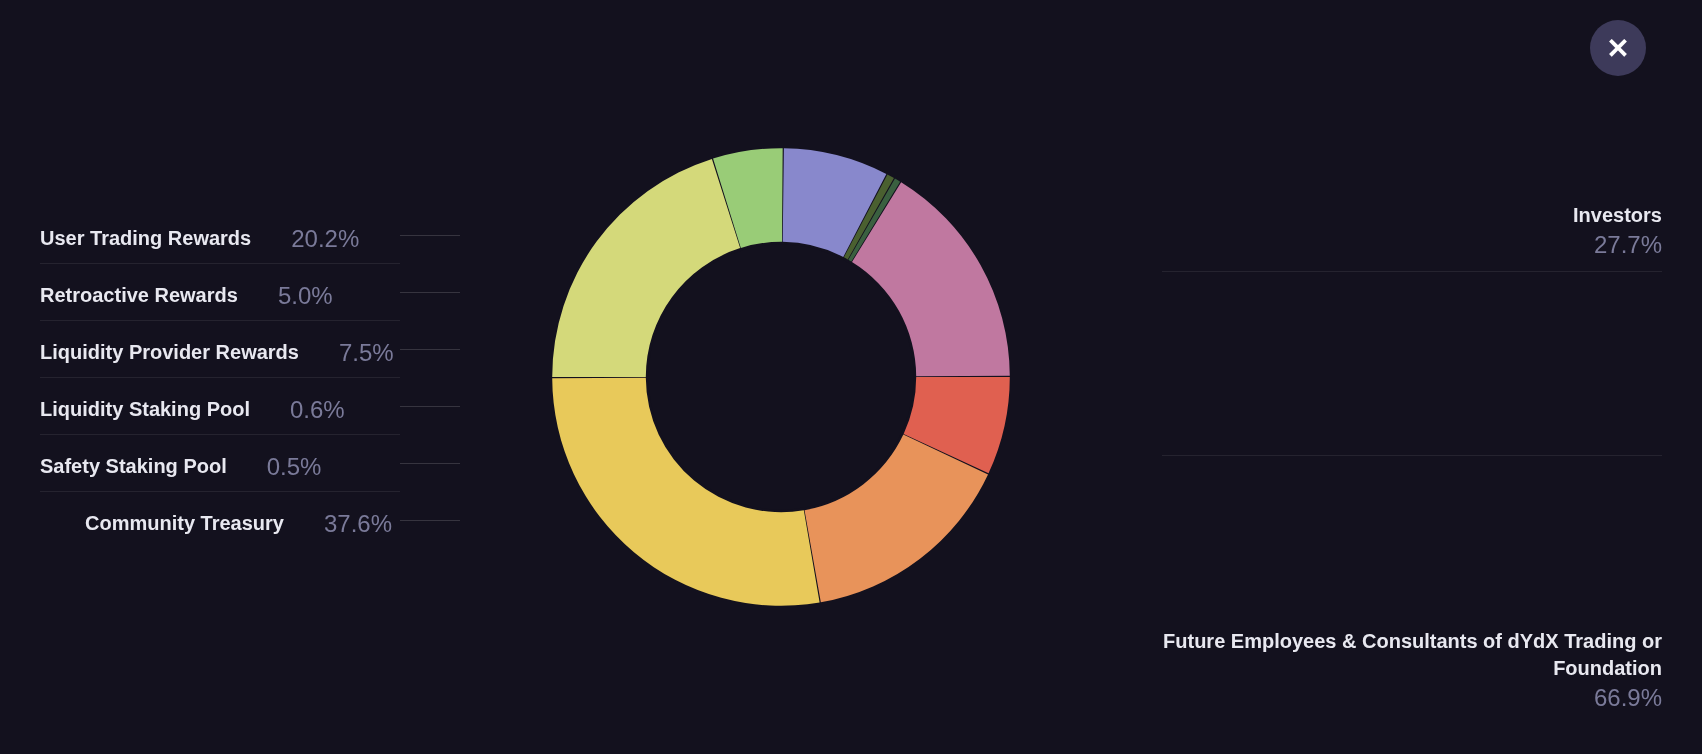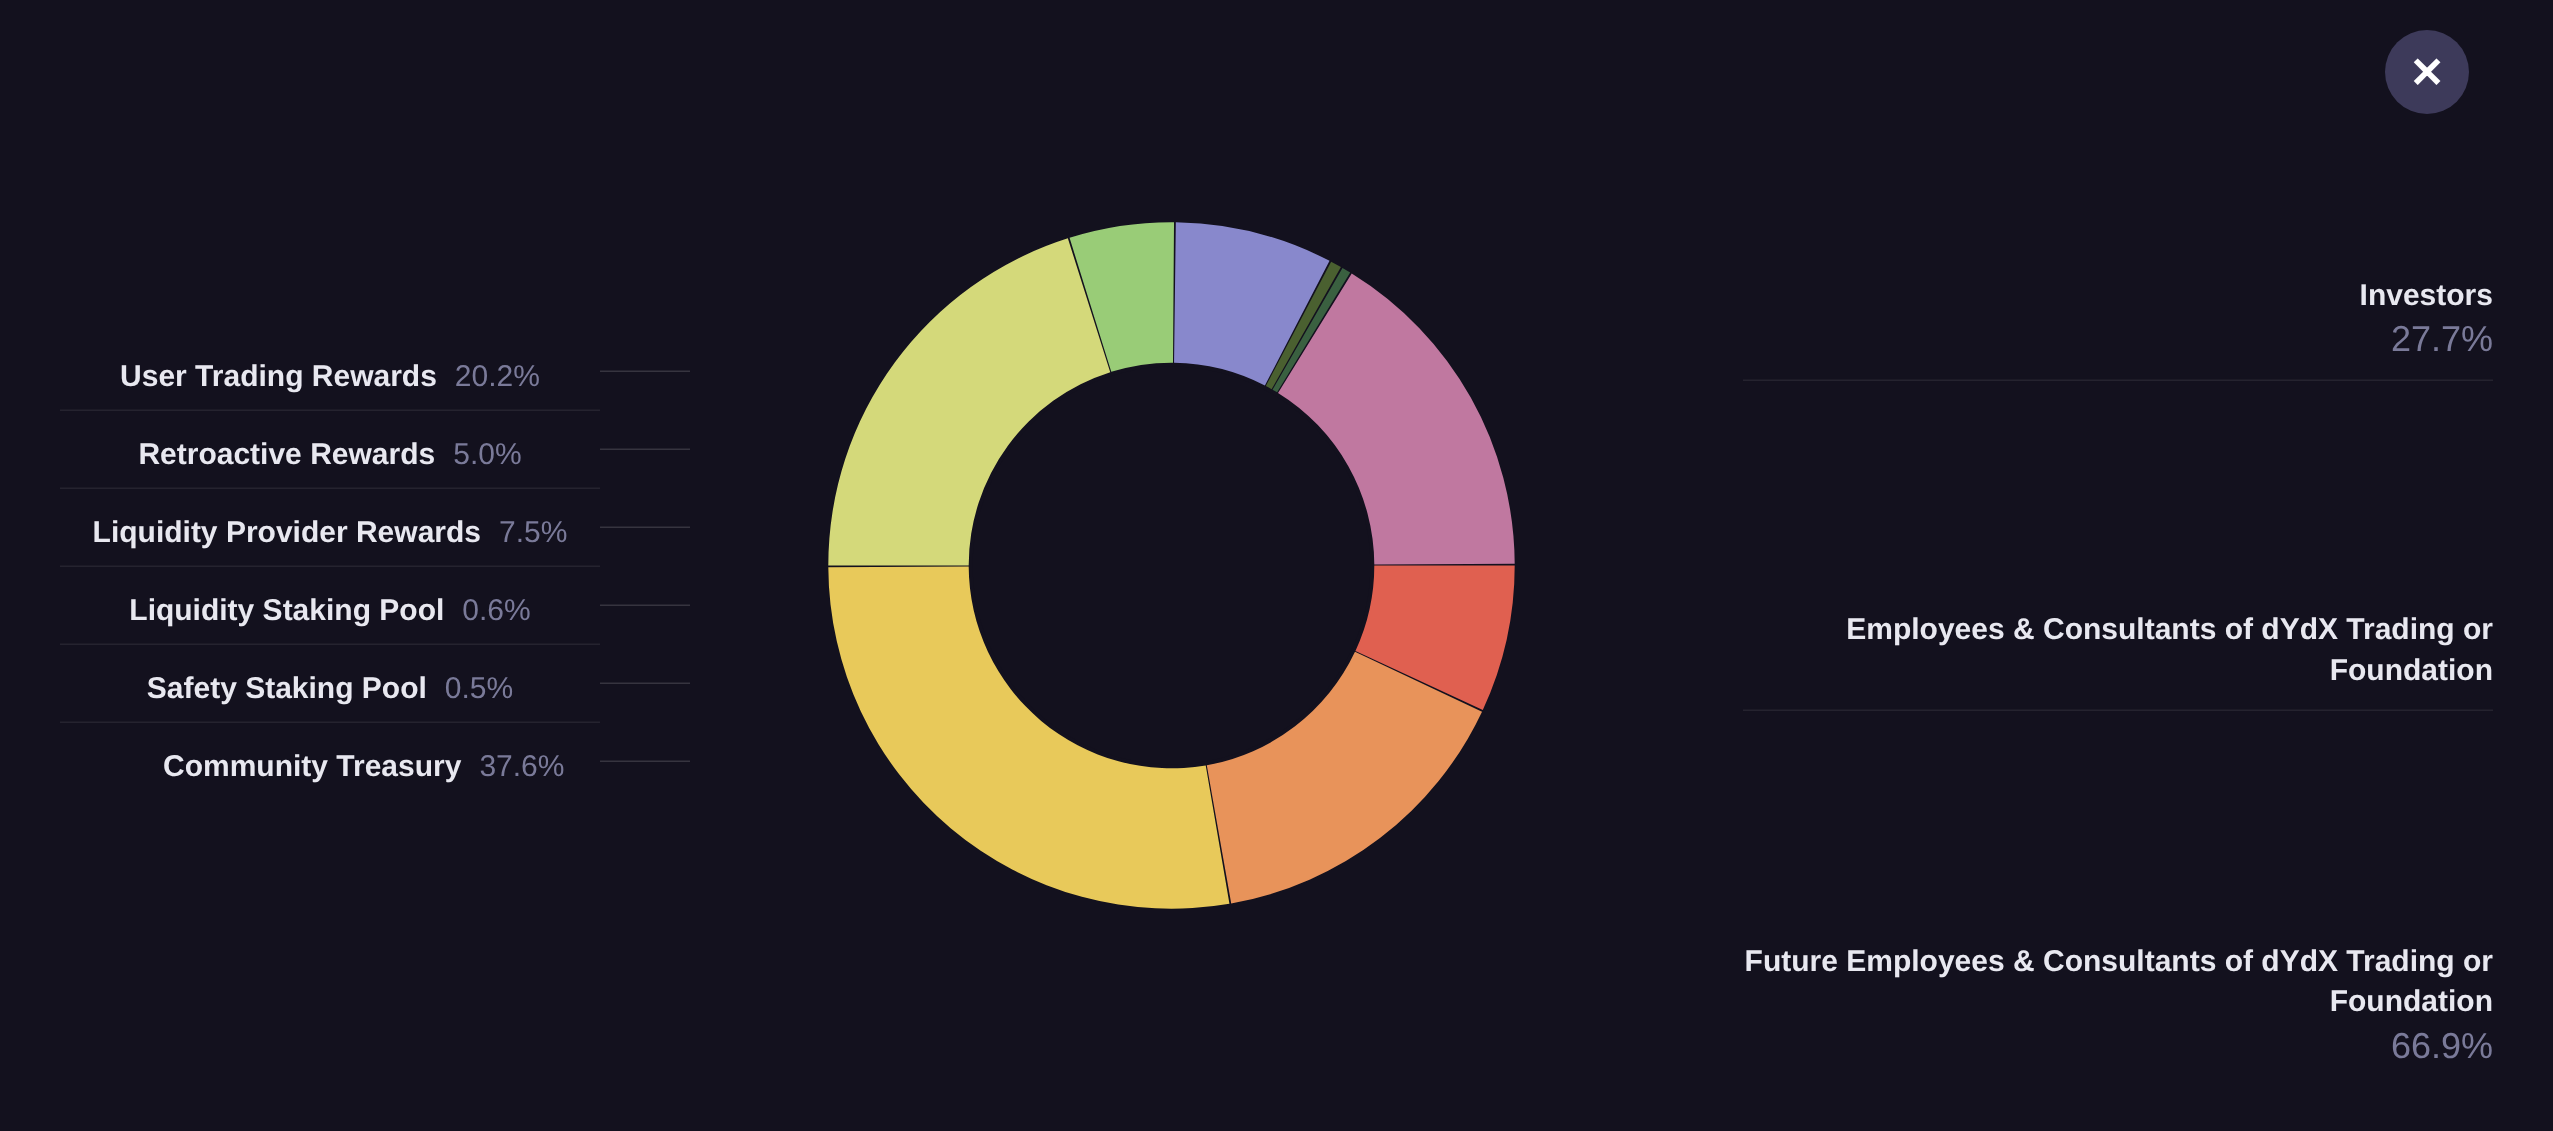--- a/index.html
+++ b/index.html
@@ -28,38 +28,39 @@
       display: flex;
       flex-direction: column;
       gap: 0;
       height: 100%;
       justify-content: center;
     }
 
     .legend-item {
       display: flex;
       align-items: center;
-      justify-content: center;
+      justify-content: flex-start;
       padding: 18px 0 10px 0;
       border-bottom: 1px solid rgba(255,255,255,0.08);
       position: relative;
+      gap: 28px;
     }
     .legend-item:last-child {
       border-bottom: none;
       margin-left: 45px;
     }
 
     .legend-label {
       font-size: 20px;
       font-weight: 600;
       color: #e8e8f0;
     }
 
     .legend-value {
-      font-size: 20px;
+      font-size: 24px;
       font-weight: 400;
       color: #7a7a99;
       margin-left: 12px;
     }
 
     
     .connector {
       position: absolute;
       right: -60px;
       top: 50%;
@@ -217,21 +218,20 @@
 
   <div class="right-legend">
 
   <div style="flex: 1 1 0%;"></div>
       <div class="right-item">
     <div class="right-label">Investors</div>
     <div class="right-value">27.7%</div>
   </div>
       <div style="flex: 1 1 0%;"></div>
       <div class="right-item">
-    <div class="right-label">Employees &amp; Consultants of dYdX Trading or Foundation</div>
   </div>
       <div style="flex: 1 1 0%;"></div>
       <div class="right-item">
     <div class="right-label">Future Employees &amp; Consultants of dYdX Trading or Foundation</div>
     <div class="right-value">66.9%</div>
   </div>
     </div>
 
 </div>
 

